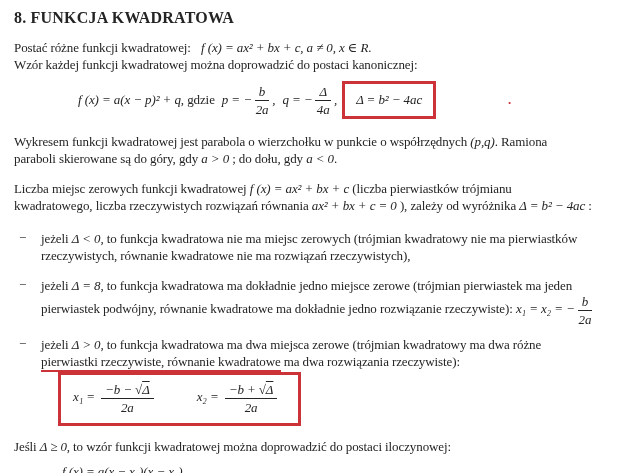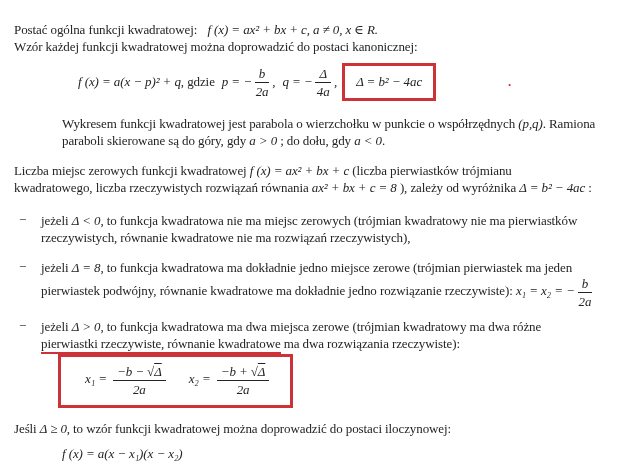--- a/index.html
+++ b/index.html
@@ -26,37 +26,38 @@
   .formula-row { display:flex; align-items:center; margin:6px 0 0 64px; height:42px; white-space:nowrap; }
   .redbox { display:inline-flex; align-items:center; border:3px solid var(--red);
             padding:8px 11px; margin-left:5px; }
   .stray-dot { color:var(--red); margin-left:72px; font-weight:bold; }
   
   .bullet { display:flex; }
   .bullet .dash { flex:none; width:27px; padding-left:5px; }
   .b1 { margin-top:16px; } .b2 { margin-top:13px; } .b3 { margin-top:9px; }
   .redline { border-bottom:2px solid var(--red); padding-bottom:1px;font-family:Liberation Serif, serif; }
   
-  .roots-box { display:inline-flex; align-items:flex-start; gap:20px;
-               border:3px solid var(--red); margin:2px 0 0 44px; padding:7px 18px 8px 24px; }
+  .roots-box { display:inline-flex; align-items:flex-start; gap:40px;
+               border:3px solid var(--red); margin:2px 0 0 44px; padding:7px 18px 8px 12px; }
   .root-formula { white-space:nowrap; }
-  .p-wykres { margin-top:12px;margin-left:48px; }
+  .p-wykres { margin-top:12px; }
   .p-liczba { margin-top:13px; }
   .p-jesli  { }
   .final-formula { margin:8px 0 0 48px; line-height:17px; white-space:nowrap; }
 </style>
 </head>
 <body>
 
 <div class="page">
 
+  <h1>8. FUNKCJA KWADRATOWA</h1>
 
   <div class="para">
     <div class="line">
-      <span>Postać ogólna funkcji kwadratowej:</span>
+      <span>Postać różne funkcji kwadratowej:</span>
       <span class="math mleft">f (x) = ax² + bx + c,  a ≠ 0,  x ∈ R.</span>
     </div>
     <div class="line">
       <span>Wzór każdej funkcji kwadratowej można doprowadzić do postaci kanonicznej:</span>
     </div>
   </div>
 
   <div class="formula-row">
     <span class="math">f (x) = a(x − p)² + q</span>
     <span>, gdzie</span>
@@ -85,21 +86,21 @@
     <div class="line">
       <span>paraboli skierowane są do góry, gdy </span><span class="math">a &gt; 0</span><span> ; do dołu, gdy </span><span class="math">a &lt; 0</span><span>.</span>
     </div>
   </div>
 
   <div class="para p-liczba">
     <div class="line">
       <span>Liczba miejsc zerowych funkcji kwadratowej </span><span class="math">f (x) = ax² + bx + c</span><span>  (liczba pierwiastków trójmianu</span>
     </div>
     <div class="line">
-      <span>kwadratowego, liczba rzeczywistych rozwiązań równania </span><span class="math">ax² + bx + c = 8</span><span> ), zależy od wyróżnika </span><span class="math">Δ = b² − 4ac</span><span> :</span>
+      <span>kwadratowego, liczba rzeczywistych rozwiązań równania </span><span class="math">ax² + bx + c = 0</span><span> ), zależy od wyróżnika </span><span class="math">Δ = b² − 4ac</span><span> :</span>
     </div>
   </div>
 
   <div class="bullet b1">
     <span class="dash">−</span>
     <div>
       <div class="line">
         <span>jeżeli </span><span class="math">Δ &lt; 0</span><span>, to funkcja kwadratowa nie ma miejsc zerowych (trójmian kwadratowy nie ma pierwiastków</span>
       </div>
       <div class="line">

